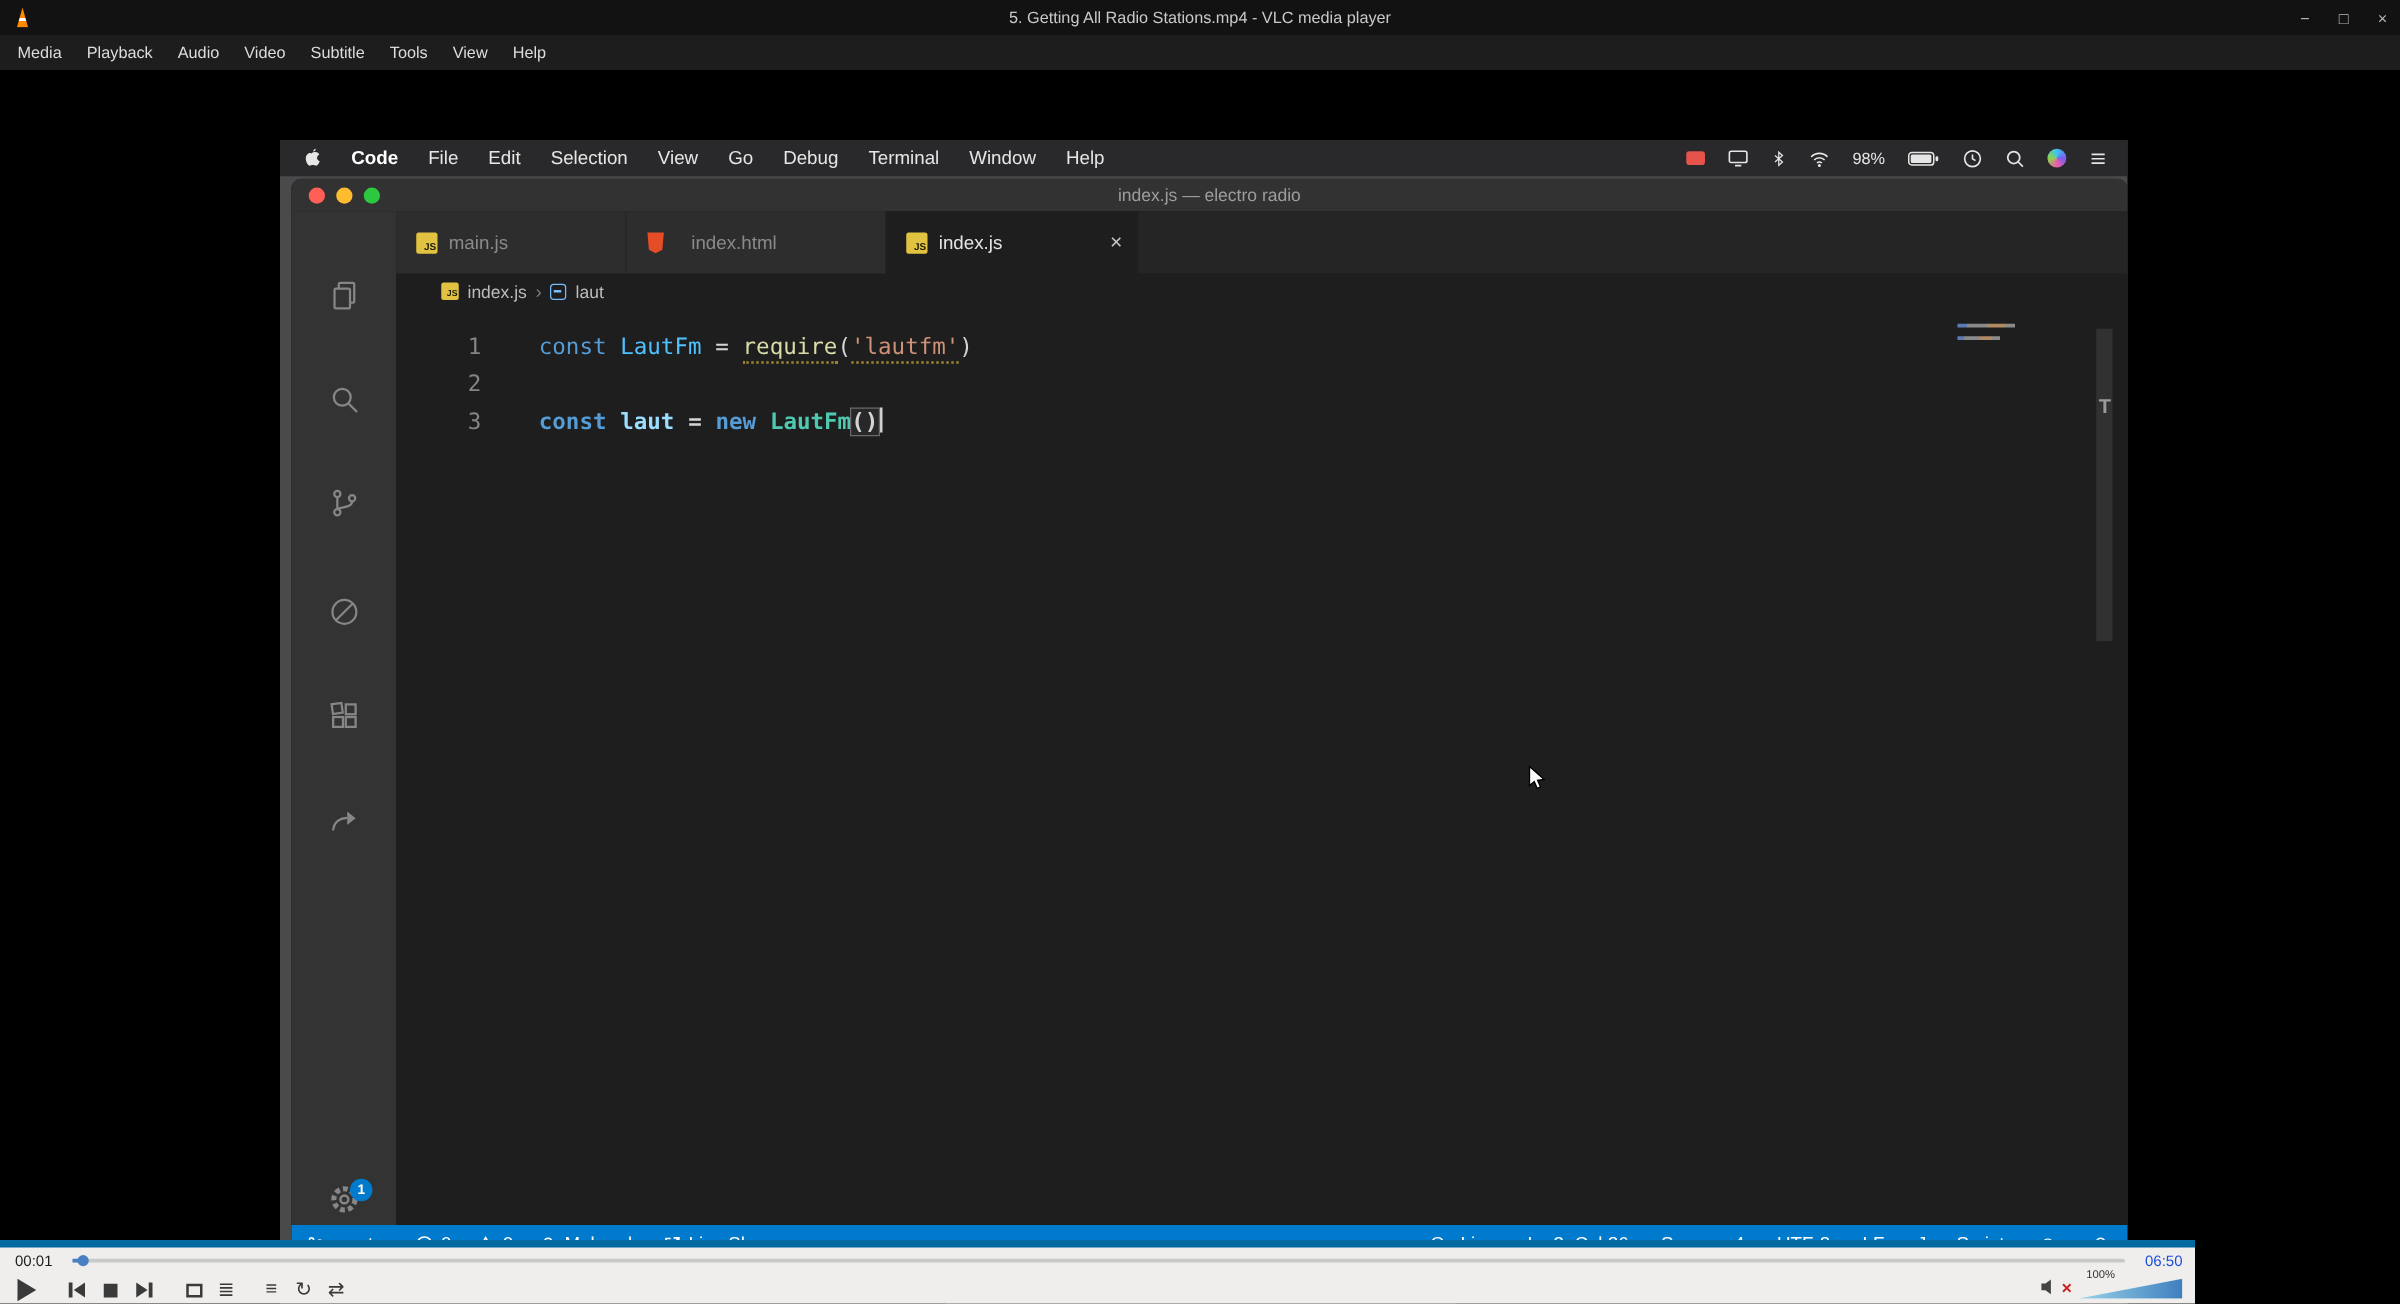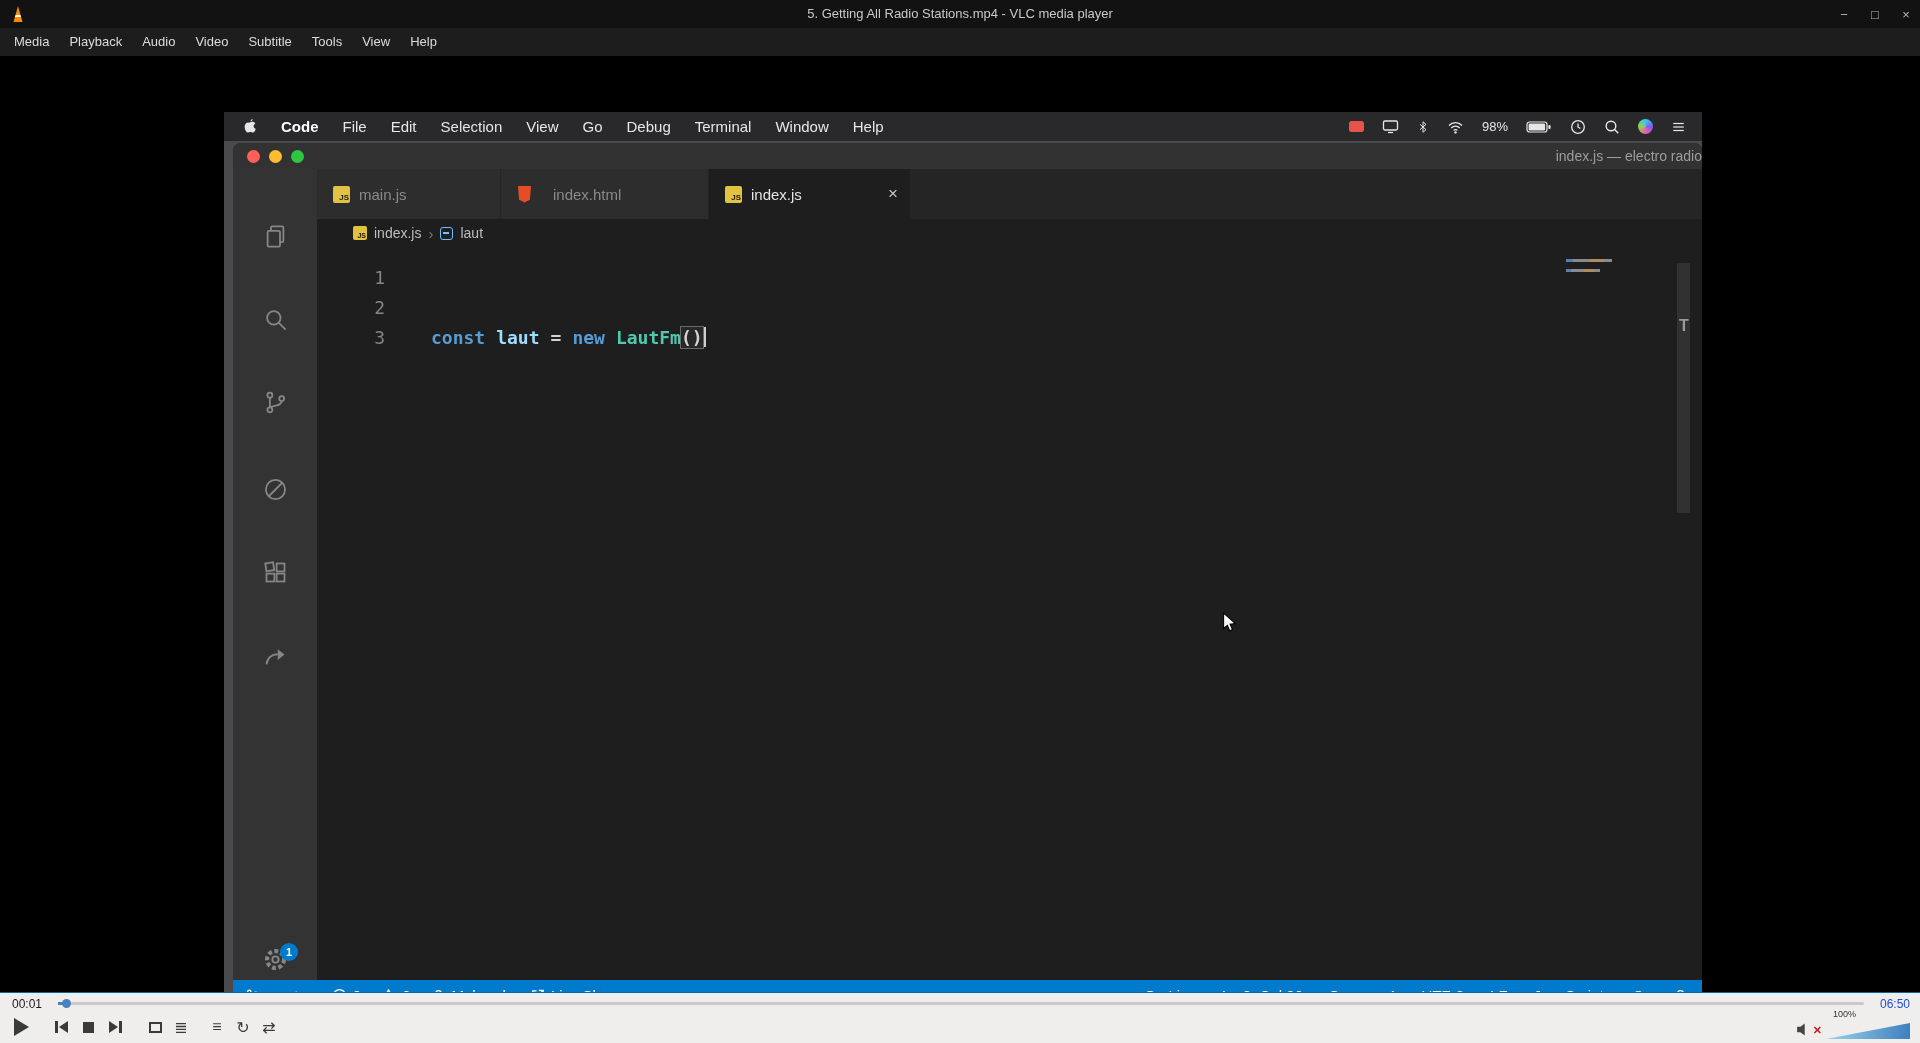--- a/index.html
+++ b/index.html
@@ -36,21 +36,21 @@
   .siri-circ { width:15px; height:15px; border-radius:50%;
     background:conic-gradient(#39c5f3,#7a5df0,#ef5da8,#8bd450,#39c5f3); }
 
   
   .vscode { position:absolute; left:9px; top:31px; width:1469px; height:868px;
     background:#1e1e1e; border-radius:8px 8px 0 0; overflow:hidden; }
   .vs-titlebar { position:absolute; left:0; top:0; width:100%; height:26px; background:#323233; }
   .light { position:absolute; top:7px; width:13px; height:13px; border-radius:50%; }
   .l-red { left:14px; background:#ff5f57; } .l-yel { left:36px; background:#febc2e; } .l-grn { left:58px; background:#2bc840; }
   .vs-title { position:absolute; left:0; top:0; width:100%; height:26px; line-height:26px;
-    text-align:right; color:#9d9d9d; font-size:14px; }
+    text-align:center; color:#9d9d9d; font-size:14px; }
 
   .vs-activity { position:absolute; left:0; top:26px; width:84px; height:811px; background:#333333; }
   .ab-icon { position:absolute; left:0; width:84px; height:52px; display:flex; align-items:center; justify-content:center; }
   .ab-icon svg { stroke:#868686; fill:none; stroke-width:1.6; }
   .ab-badge { position:absolute; left:47px; top:774px; width:18px; height:18px; border-radius:50%;
     background:#007acc; color:#fff; font-size:11px; font-weight:bold; text-align:center; line-height:18px; }
 
   .vs-tabbar { position:absolute; left:84px; top:26px; right:0; height:50px; background:#252526; display:flex; }
   .tab { height:50px; display:flex; align-items:center; padding-left:16px; gap:9px;
     background:#2d2d2d; border-right:1px solid #252526; }
@@ -111,22 +111,22 @@
        conic-gradient(#ea4335 0 25%,#fbbc05 0 50%,#34a853 0 75%,#4285f4 0 100%);}
   .d9{background:#f5f5f5; position:relative;}
   .d9:after{content:""; position:absolute; left:6px; top:6px; width:11px; height:11px; border-radius:50%; background:#49b04c;}
   .d10{background:#ff9d2e;} .d11{background:#3c3c3e;} .d12{background:#7f8086;} .d13{background:#6e6f74;}
   .d14{background:#9ea0a5; margin-left:8px;}
 
   
   .mouse { position:absolute; left:998px; top:500px; }
 
   
-  .vlc-controls { position:absolute; left:0; top:992px; width:1920px; height:51px;
-    background:#efeeec; border-top:1px solid #0369a1; }
+  .vlc-controls { position:absolute; left:0; top:992px; width:1756px; height:51px;
+    background:#efeeec; border-top:6px solid #0369a1; }
   .t-elapsed { position:absolute; left:12px; top:4px; font-size:12px; color:#1c1c1c; }
   .t-total { position:absolute; right:10px; top:4px; font-size:12px; color:#1d4ed8; }
   .seek-track { position:absolute; left:58px; right:56px; top:9px; height:3px; background:#c9c9c9; border-radius:2px; }
   .seek-fill { position:absolute; left:0; top:0; height:3px; width:6px; background:#4a7fc1; }
   .seek-knob { position:absolute; left:4px; top:-3px; width:9px; height:9px; border-radius:50%; background:#4a7fc1; }
   .ctl { position:absolute; top:20px; height:28px; display:flex; align-items:center; justify-content:center; color:#333; }
   .glyph { font-size:16px; color:#3a3a3a; }
   .sh-play { width:0; height:0; border-left:15px solid #3a3a3a; border-top:9px solid transparent; border-bottom:9px solid transparent; }
   .sh-bar { width:3px; height:12px; background:#3a3a3a; }
   .sh-tril { width:0; height:0; border-right:9px solid #3a3a3a; border-top:6px solid transparent; border-bottom:6px solid transparent; }
@@ -309,20 +309,21 @@
           <span class="bc-text">index.js</span>
           <span class="bc-sep">›</span>
           <span class="sym-icon"></span>
           <span class="bc-text">laut</span>
         </div>
 
         <div class="gutter" style="top:46px;">1</div>
         <div class="gutter" style="top:76px;">2</div>
         <div class="gutter" style="top:106px;">3</div>
 
+        <div class="codeline" style="top:46px;"><span class="tok-kw m1">const</span><span class="tok-const m1">LautFm</span><span class="tok-p m1">=</span><span class="tok-fn hint">require</span><span class="tok-p">(</span><span class="tok-str hint">'lautfm'</span><span class="tok-p">)</span></div>
 
         <div class="codeline" style="top:106px;font-weight:bold;"><span class="tok-kw m1">const</span><span class="tok-var m1">laut</span><span class="tok-p m1">=</span><span class="tok-kw m1">new</span><span class="tok-cls">LautFm</span><span class="brkt"><span class="tok-p">(</span><span class="tok-p">)</span></span><span class="caret"></span></div>
 
         <div class="minimap">
           <div class="mm-line" style="width:46px;"></div>
           <div class="mm-line" style="width:34px;"></div>
         </div>
         <div class="scrollstrip"></div>
         <div class="bg-artifact">T</div>
       </div>

